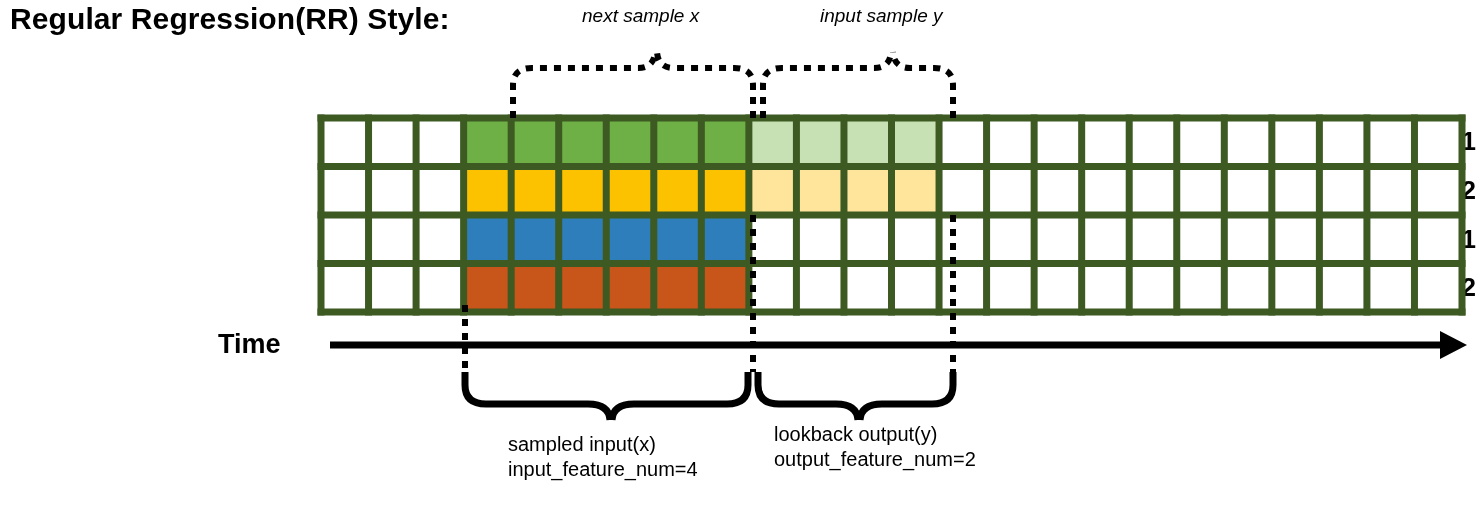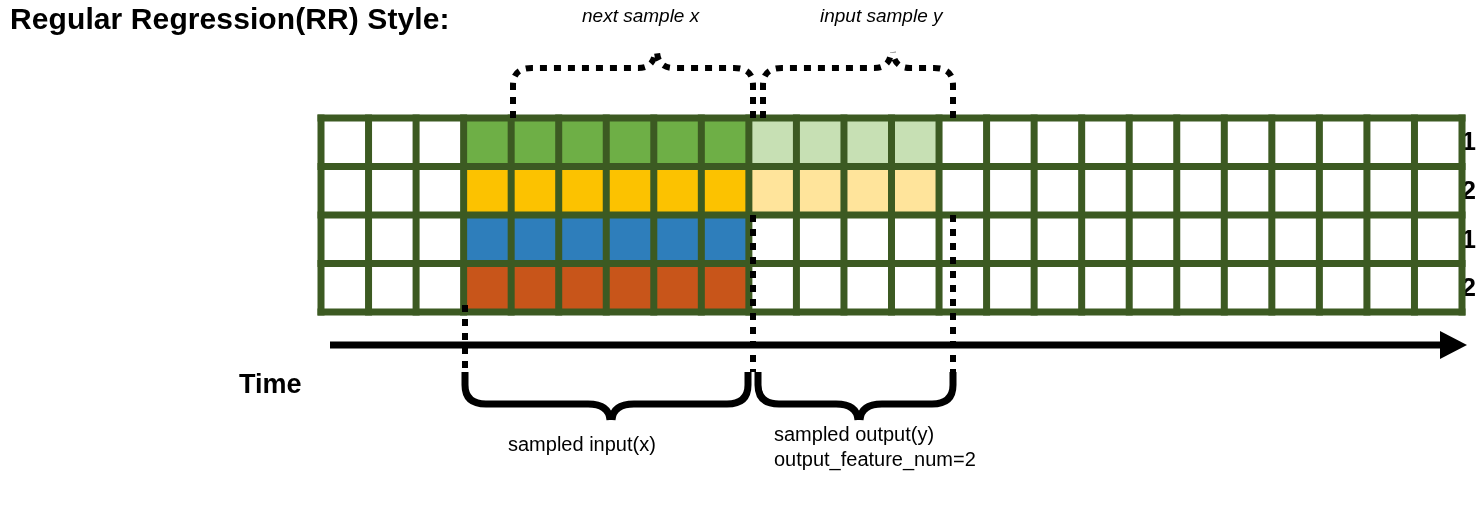--- a/index.html
+++ b/index.html
@@ -27,30 +27,31 @@
 
 <div id="stage">
 
   <div class="title">Regular Regression(RR) Style:</div>
 
   <div class="rowlabel" style="top:126px;width:310px;">Target 1</div>
   <div class="rowlabel" style="top:175px;width:310px;">Target 2</div>
   <div class="rowlabel" style="top:224px;width:310px;">Extra Feature 1</div>
   <div class="rowlabel" style="top:272px;width:310px;">Extra Feature 2</div>
 
-  <div class="timelabel" style="left:239px;top:329px;margin-top:40px;">Time</div>
+  <div class="timelabel" style="left:218px;top:329px;">Time</div>
 
   <div class="topnote" style="left:582px;top:5px;">next sample x</div>
   <div class="topnote" style="left:820px;top:5px;">input sample y</div>
 
   <div class="bottomnote" style="left:508px;top:432px;">
     <div>sampled input(x)</div>
+    <div>input_feature_num=4</div>
   </div>
   <div class="bottomnote" style="left:774px;top:422px;">
-    <div>sampled output(y)</div>
+    <div>lookback output(y)</div>
     <div>output_feature_num=2</div>
   </div>
 
   <svg class="layer" viewBox="0 0 1476 516">
     <g id="grid-cells">
         <rect x="321" y="118" width="1141" height="194" fill="#FFFFFF"></rect>
         <rect x="463.625" y="118" width="47.541666666666664" height="48.5" fill="#6EAF46"></rect>
         <rect x="511.16666666666663" y="118" width="47.541666666666664" height="48.5" fill="#6EAF46"></rect>
         <rect x="558.7083333333333" y="118" width="47.541666666666664" height="48.5" fill="#6EAF46"></rect>
         <rect x="606.25" y="118" width="47.541666666666664" height="48.5" fill="#6EAF46"></rect>

